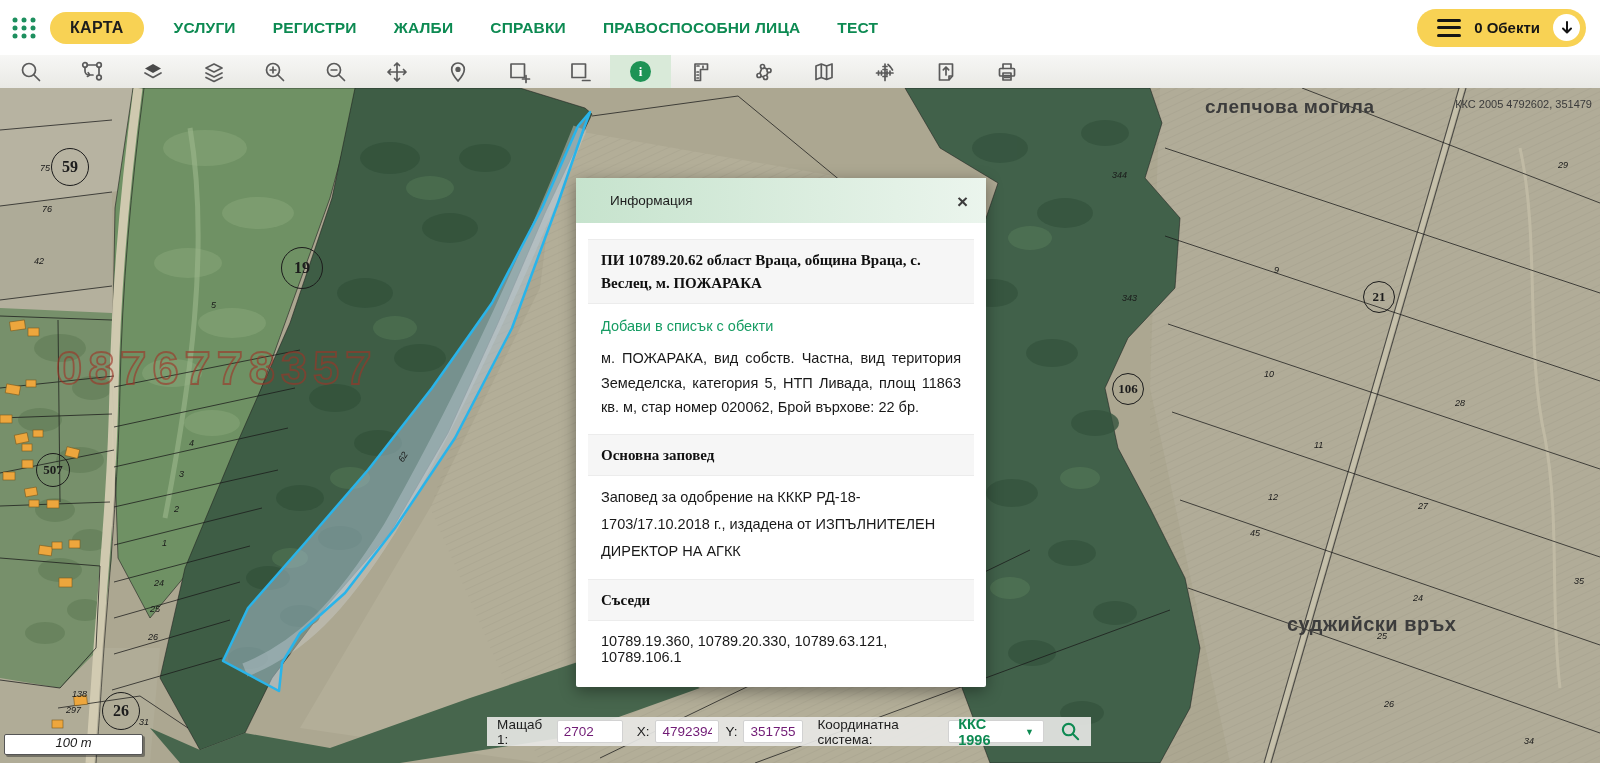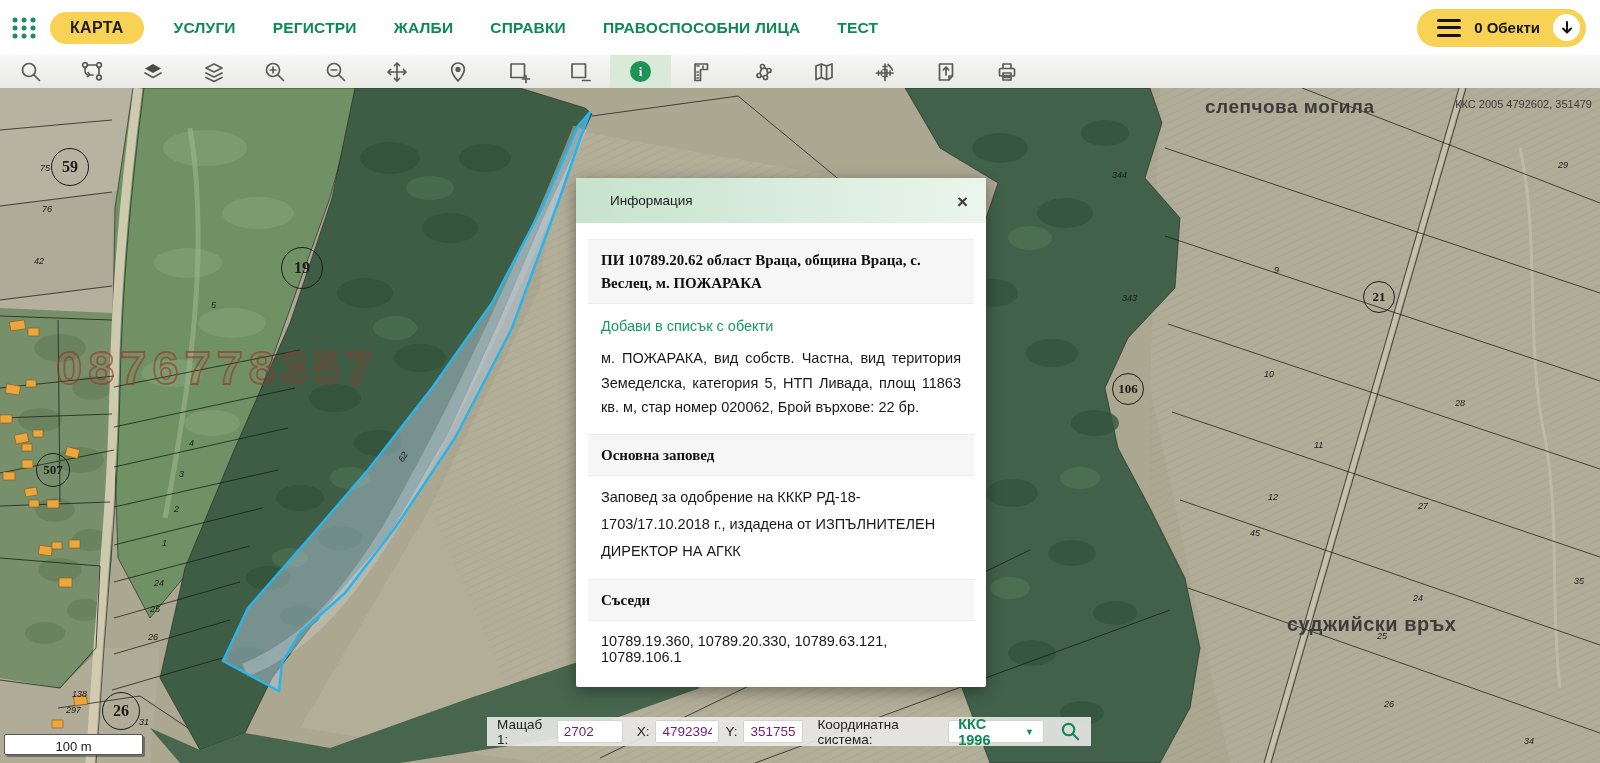--- a/index.html
+++ b/index.html
@@ -63,21 +63,21 @@
               font-size:13.5px; color:#701a75; font-family:"Liberation Sans",sans-serif; }
   .crs-box { height:23px; background:#fff; border:1px solid #d2d2d2; border-radius:2px; display:flex;
              align-items:center; gap:12px; padding:0 9px; cursor:pointer; }
   .crs-val { color:#0d8a52; font-weight:bold; font-size:14.5px; }
   .crs-caret { color:#0d8a52; font-size:9px; }
   .sb-search { margin-left:10px; cursor:pointer; display:flex; }
 
   
   .scalebar { position:absolute; left:4px; top:646px; width:139px; height:21px; background:#fff;
               border:1px solid #555; border-radius:2px; box-shadow:2px 2px 0 rgba(40,40,40,.45);
-              display:flex; align-items:flex-end; justify-content:center; font-size:13px; color:#1a1a1a; z-index:40; }
+              display:flex; align-items:flex-start; justify-content:center; font-size:13px; color:#1a1a1a; z-index:40;font-style:italic; }
 </style>
 </head>
 <body>
 
 <header class="topnav">
   <svg class="grid-icon" viewBox="0 0 28 28">
     <g fill="#1d8f5e">
       <circle cx="5" cy="6" r="2.5"></circle>
         <circle cx="14" cy="6" r="2.5"></circle>
         <circle cx="23" cy="6" r="2.5"></circle>

